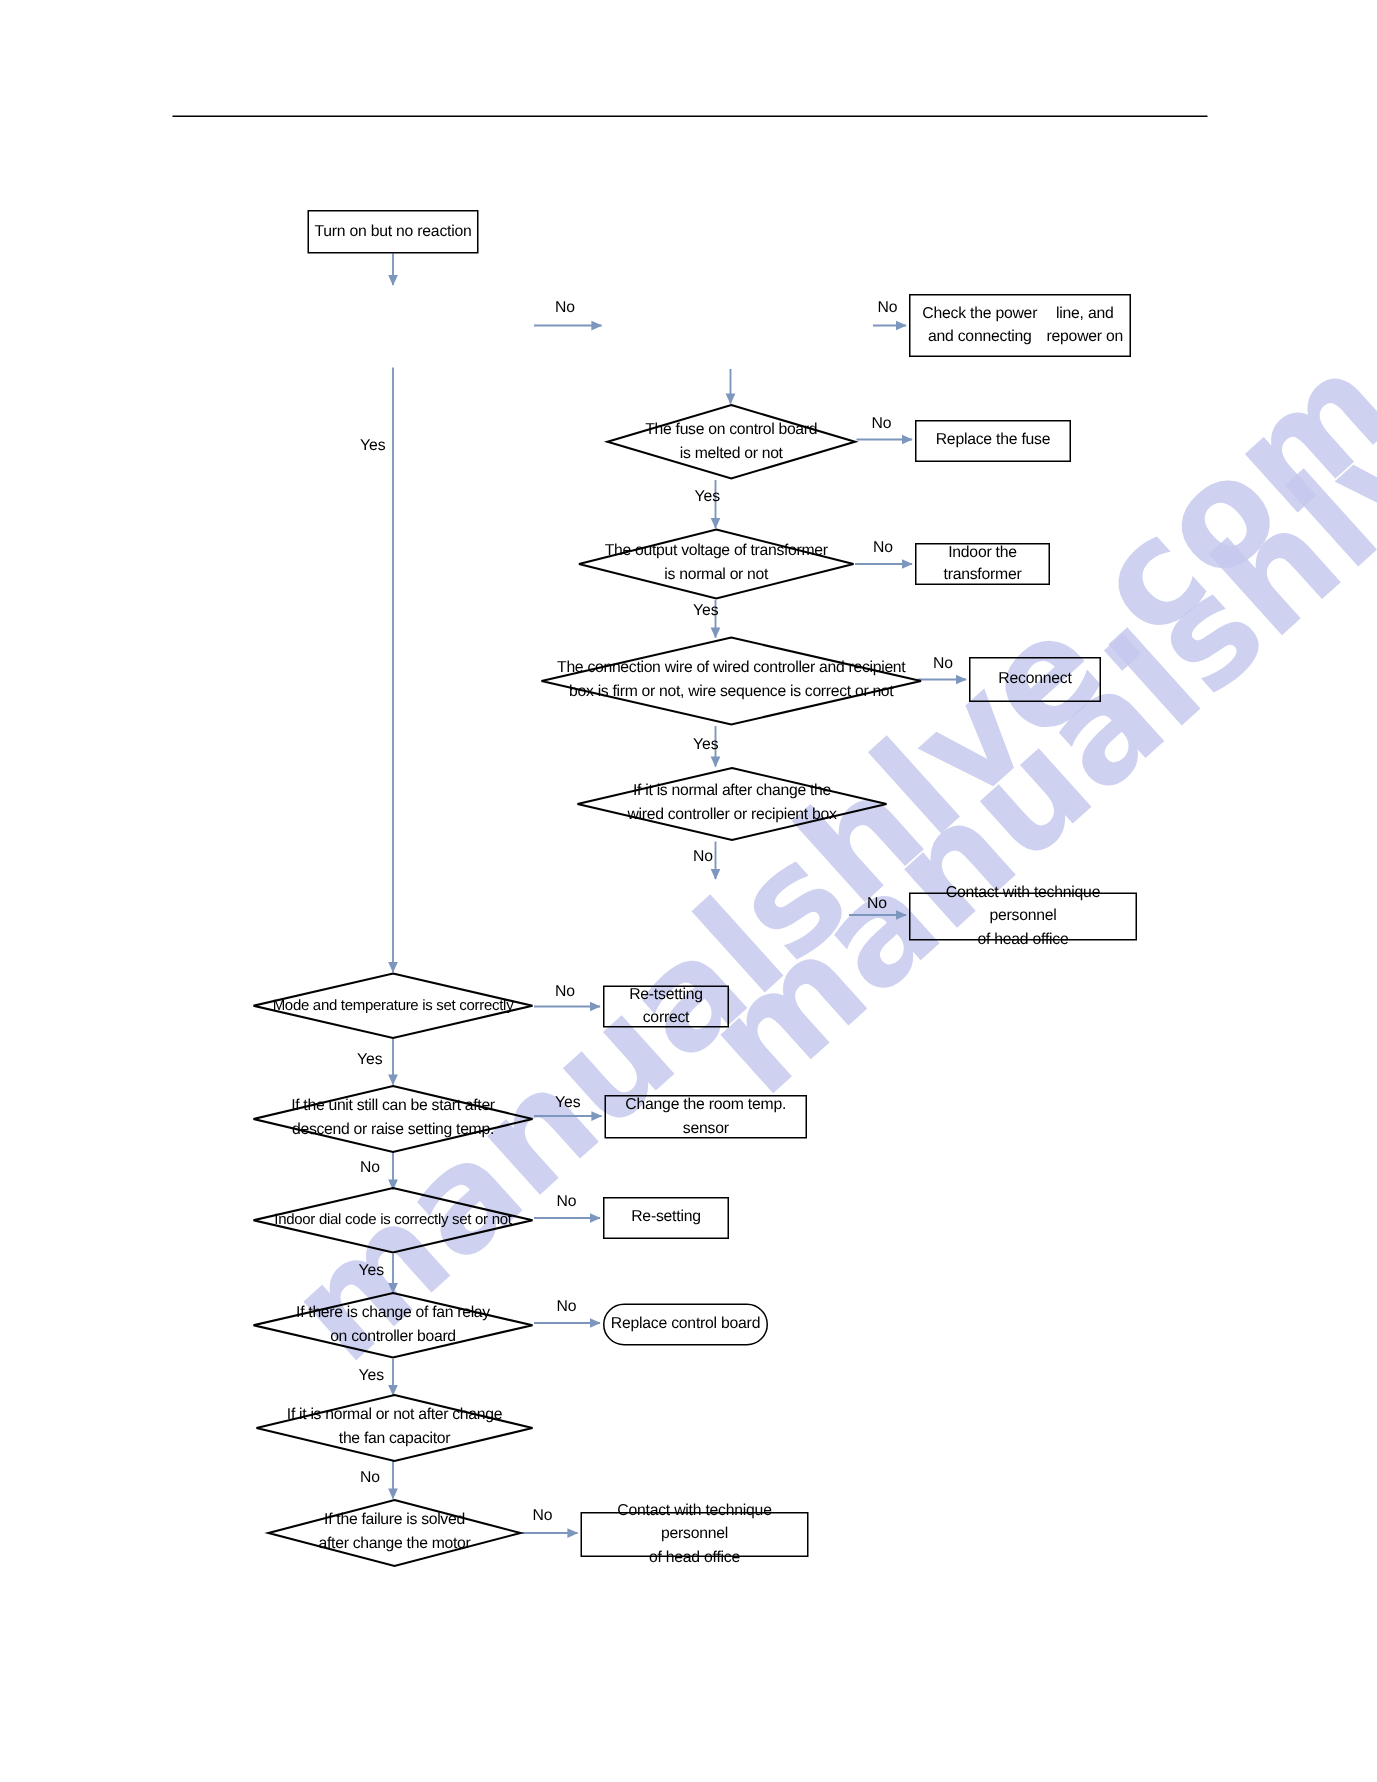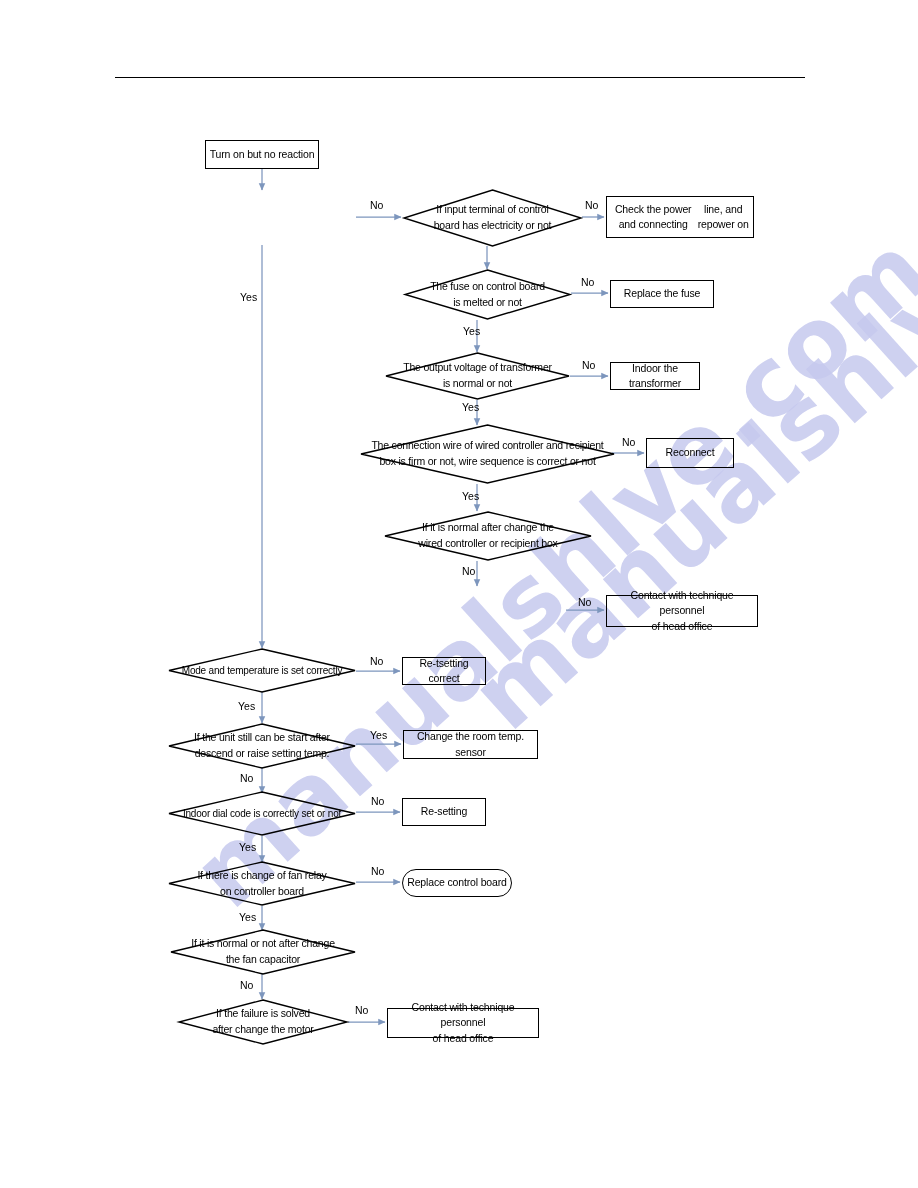--- a/index.html
+++ b/index.html
@@ -174,29 +174,20 @@
 
       <path d="M348,1022 L385,1022"></path>
     </g>
   </svg>
 
   <div class="node rect" style="left:205px; top:140px; width:114px; height:29px;">
     <span>Turn on but no reaction</span>
   </div>
 
 
-  <div class="node dia" style="left:403px; top:189px; width:179px; height:58px;">
-    <svg viewBox="0 0 179 58" preserveAspectRatio="none">
-      <polygon points="89.5,1 178,29 89.5,57 1,29" fill="none" stroke="#000" stroke-width="1.4" vector-effect="non-scaling-stroke"></polygon>
-    </svg>
-    <div class="dtext">
-      <span>If input terminal of control</span>
-      <span>board has electricity or not</span>
-    </div>
-  </div>
 
   <div class="node rect" style="left:606px; top:196px; width:148px; height:42px; flex-direction:row;">
     <span>Check the power and connecting</span>
     <span>line, and repower on</span>
   </div>
 
   <div class="node dia" style="left:404px; top:269px; width:167px; height:51px;">
     <svg viewBox="0 0 167 51" preserveAspectRatio="none">
       <polygon points="83.5,1 166,25.5 83.5,50 1,25.5" fill="none" stroke="#000" stroke-width="1.4" vector-effect="non-scaling-stroke"></polygon>
     </svg>

